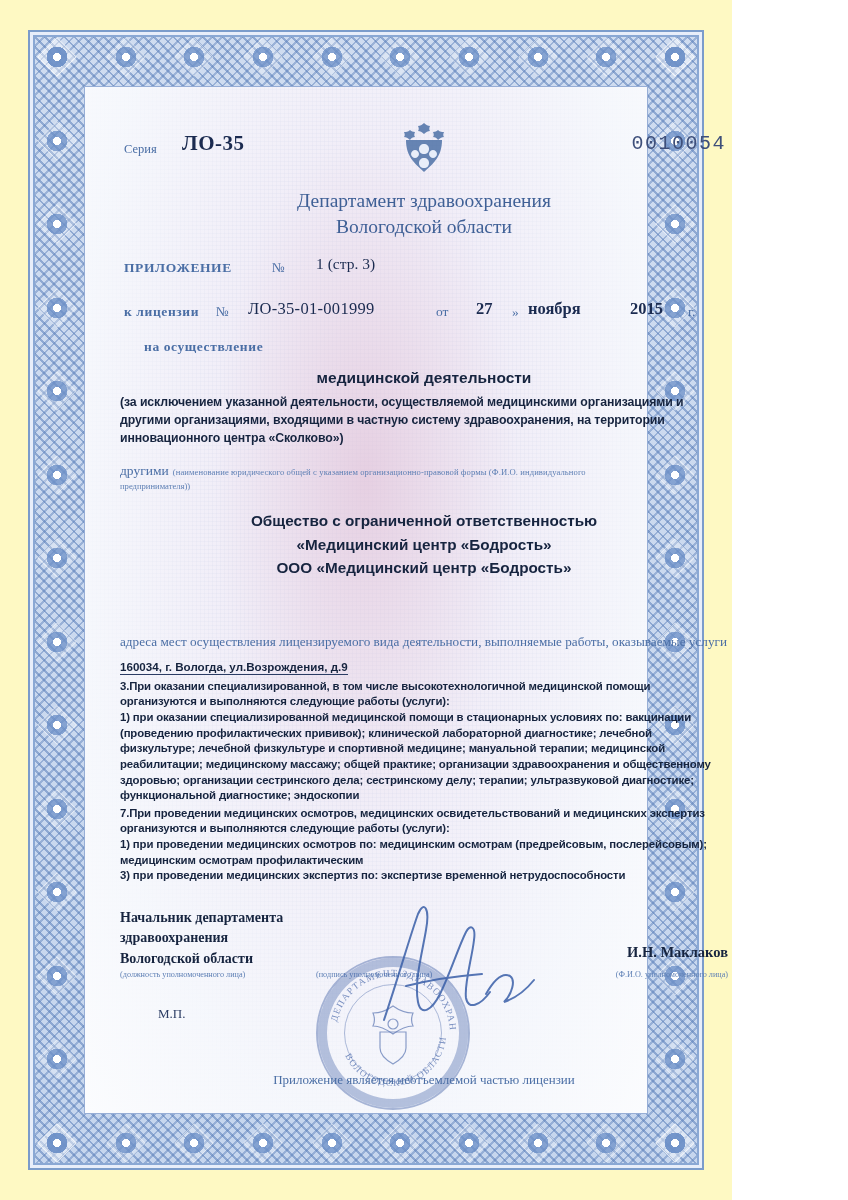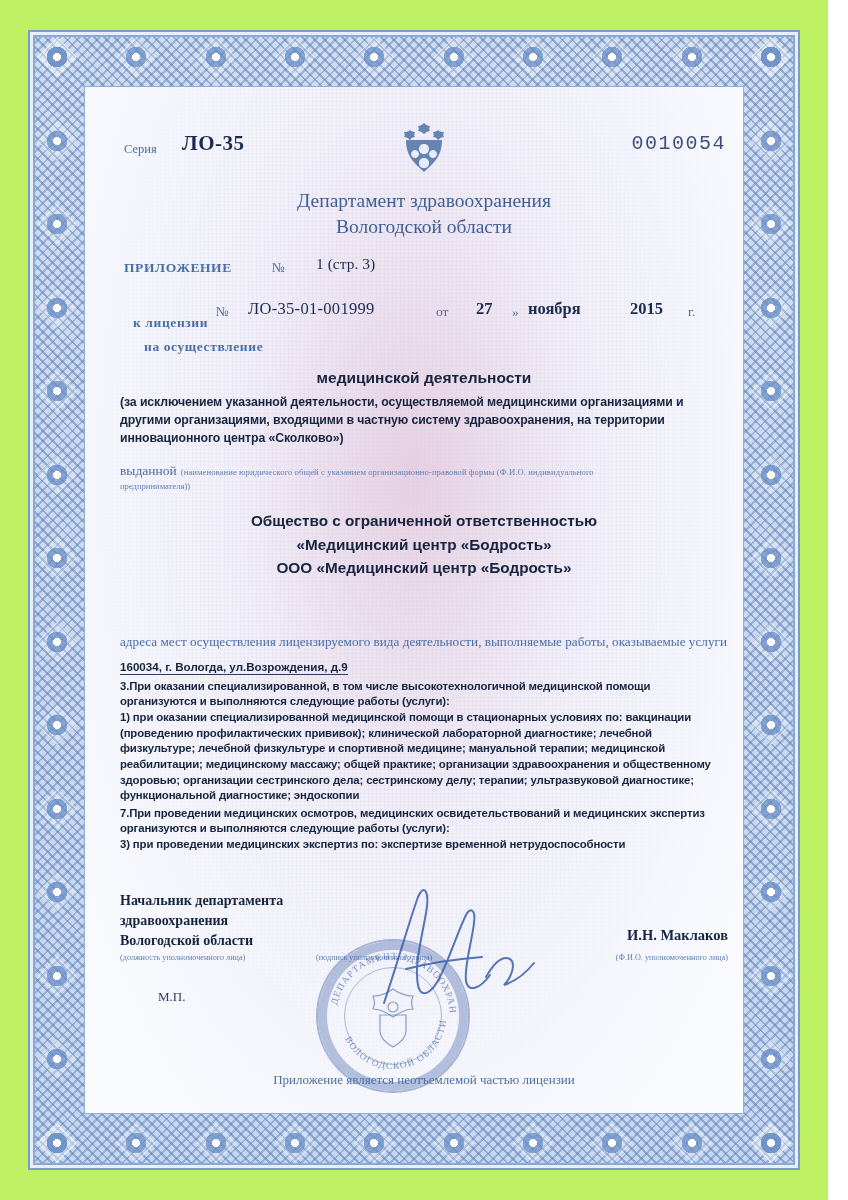--- a/index.html
+++ b/index.html
@@ -10,23 +10,23 @@
   body {
     width: 848px;
     height: 1200px;
     font-family: "Liberation Sans", sans-serif;
     overflow: hidden;
   }
 
   
   .page {
     position: relative;
-    width: 828px;
+    width: 732px;
     height: 1200px;
-    background: #bef264;
+    background: #fef9c3;
   }
 
   
   .border-frame {
     position: absolute;
     left: 28px;
     top: 30px;
     right: 28px;
     bottom: 30px;
     background:
@@ -157,21 +157,21 @@
     position: absolute;
     top: 2px;
     font-size: 16px;
     font-weight: normal;
     color: #1b2b50;
   }
   .row-app .f-label { left: 4px; }
   .row-app .f-no    { left: 152px; }
   .row-app .f-value { left: 196px; font-size: 15.5px; }
 
-  .row-lic .f-label { left: 13px; margin-top: 11px; }
+  .row-lic .f-label { left: 4px; }
   .row-lic .f-no    { left: 96px; }
   .row-lic .f-value { left: 128px; font-size: 16.5px; letter-spacing: .3px; }
   .row-lic .f-from  { position:absolute; left: 316px; top: 7px; font-size: 13.5px; color:#4a6ea5; }
   .row-lic .v-day   { position:absolute; left: 356px; top: 2px; font-size: 16.5px; font-weight:bold; color:#1b2b50; }
   .row-lic .q-mark  { position:absolute; left: 392px; top: 7px; font-size: 13.5px; color:#4a6ea5; }
   .row-lic .v-month { position:absolute; left: 408px; top: 2px; font-size: 16.5px; font-weight:bold; color:#1b2b50; }
   .row-lic .v-year  { position:absolute; left: 510px; top: 2px; font-size: 16.5px; font-weight:bold; color:#1b2b50; }
   .row-lic .g-mark  { position:absolute; left: 568px; top: 7px; font-size: 13.5px; color:#4a6ea5; }
 
   .row-act { height: 22px; margin-top: 10px; margin-left: 20px; }
@@ -250,21 +250,21 @@
     line-height: 1.37;
     font-weight: bold;
     letter-spacing: -0.15px;
   }
   .works p { margin: 0; }
   .works .sp { margin-top: 2px; }
 
   
   .sign-wrap {
     position: relative;
-    margin-top: 38px;
+    margin-top: 24px;
     height: 130px;
     font-family: "Liberation Serif", serif;
   }
   .sign-title {
     font-size: 14px;
     font-weight: bold;
     color: #16243f;
     line-height: 1.45;
   }
   .sign-caption {
@@ -461,41 +461,42 @@
       <span class="g-mark">г.</span>
     </div>
 
     <div class="field-row row-act">
       <span class="f-label">на осуществление</span>
     </div>
     <div class="activity-title">медицинской деятельности</div>
     <div class="activity-note">(за исключением указанной деятельности, осуществляемой медицинскими организациями и другими организациями, входящими в частную систему здравоохранения, на территории инновационного центра  «Сколково»)</div>
 
     <div class="issued">
-      <span class="lead">выданной</span>
+      <span class="lead">другими</span>
       <span class="fineprint">(наименование юридического общей с указанием организационно-правовой формы (Ф.И.О. индивидуального</span>
       <span class="fineprint2">предпринимателя))</span>
     </div>
 
     <div class="org-block">
       <div>Общество с ограниченной ответственностью</div>
       <div>«Медицинский центр «Бодрость»</div>
       <div>ООО «Медицинский центр «Бодрость»</div>
     </div>
 
     <div class="addr-caption">адреса мест осуществления лицензируемого вида деятельности, выполняемые работы, оказываемые услуги</div>
 
     <div>
       <span class="addr-line">160034, г. Вологда, ул.Возрождения, д.9</span>
     </div>
 
     <div class="works">
       <p>3.При оказании специализированной, в том числе высокотехнологичной медицинской помощи организуются и  выполняются следующие работы (услуги):</p>
       <p>1) при оказании специализированной медицинской помощи в стационарных условиях по: вакцинации (проведению профилактических прививок); клинической лабораторной диагностике; лечебной физкультуре; лечебной физкультуре и спортивной медицине; мануальной терапии; медицинской реабилитации; медицинскому массажу; общей практике; организации здравоохранения и общественному здоровью; организации сестринского дела; сестринскому делу; терапии; ультразвуковой диагностике; функциональной диагностике; эндоскопии</p>
       <p class="sp">7.При проведении медицинских осмотров, медицинских освидетельствований и медицинских экспертиз организуются и  выполняются следующие работы (услуги):</p>
+      <p>1) при проведении медицинских осмотров по: медицинским осмотрам (предрейсовым, послерейсовым); медицинским осмотрам профилактическим</p>
       <p>3) при проведении медицинских экспертиз по: экспертизе временной нетрудоспособности</p>
     </div>
 
     <div class="sign-wrap">
       <div class="sign-title">
         <div>Начальник  департамента</div>
         <div>здравоохранения</div>
         <div>Вологодской области</div>
       </div>
       <div class="sign-caption">(должность уполномоченного лица)</div>

